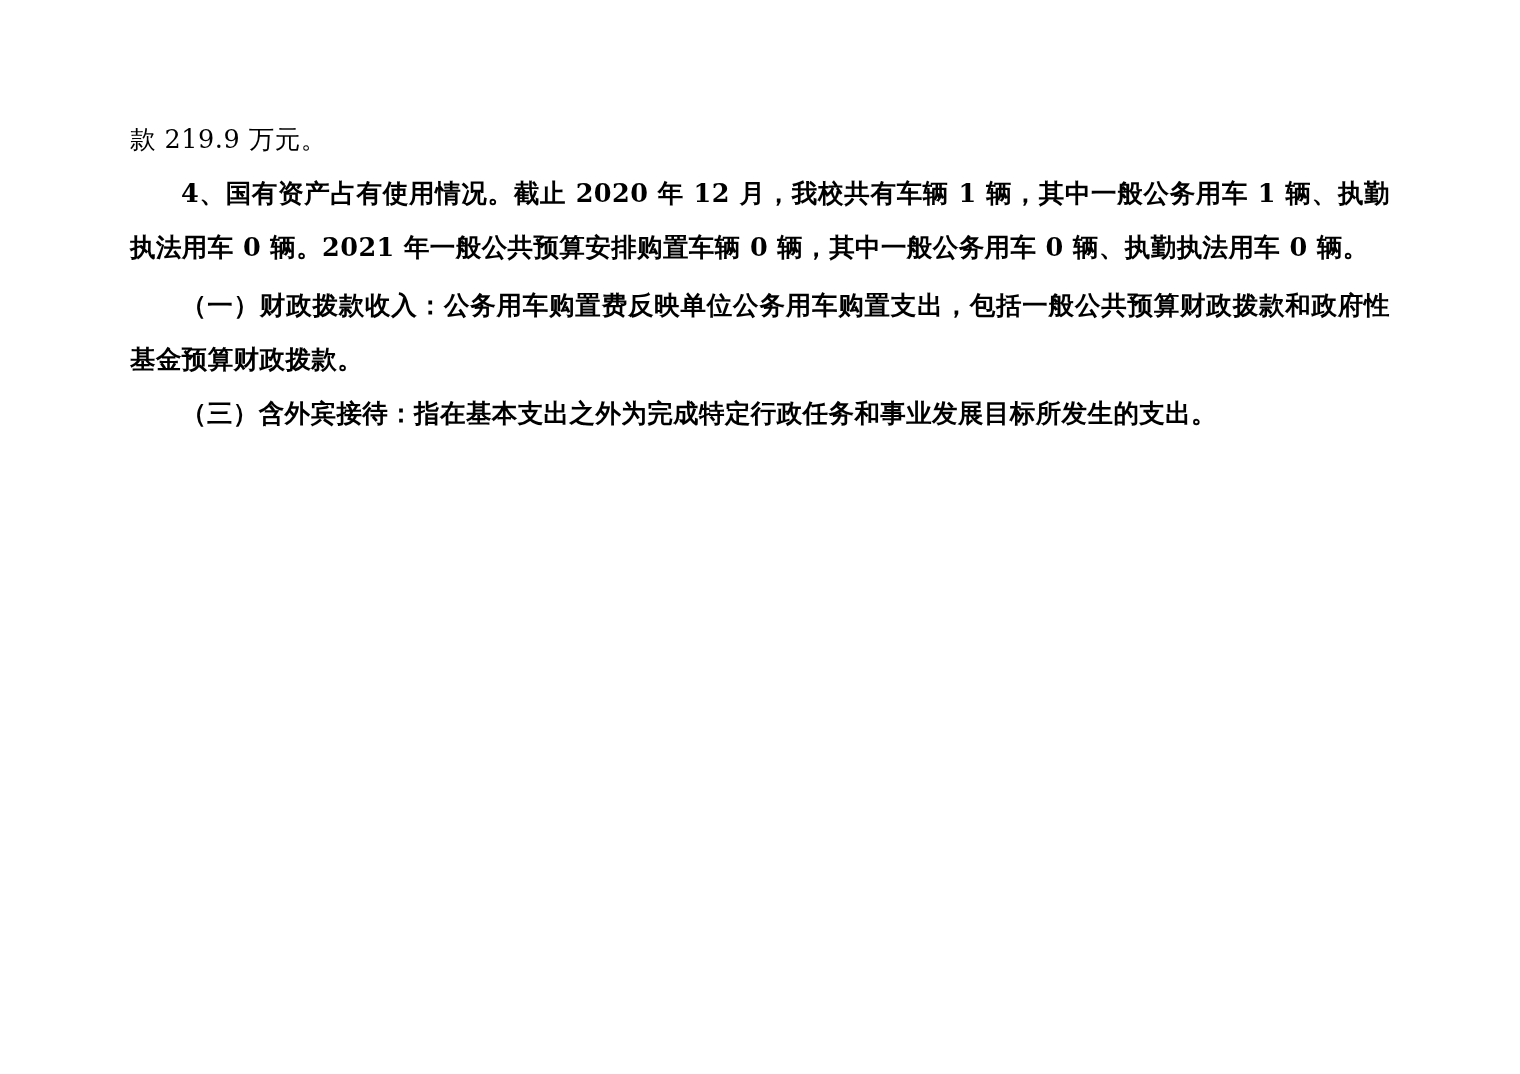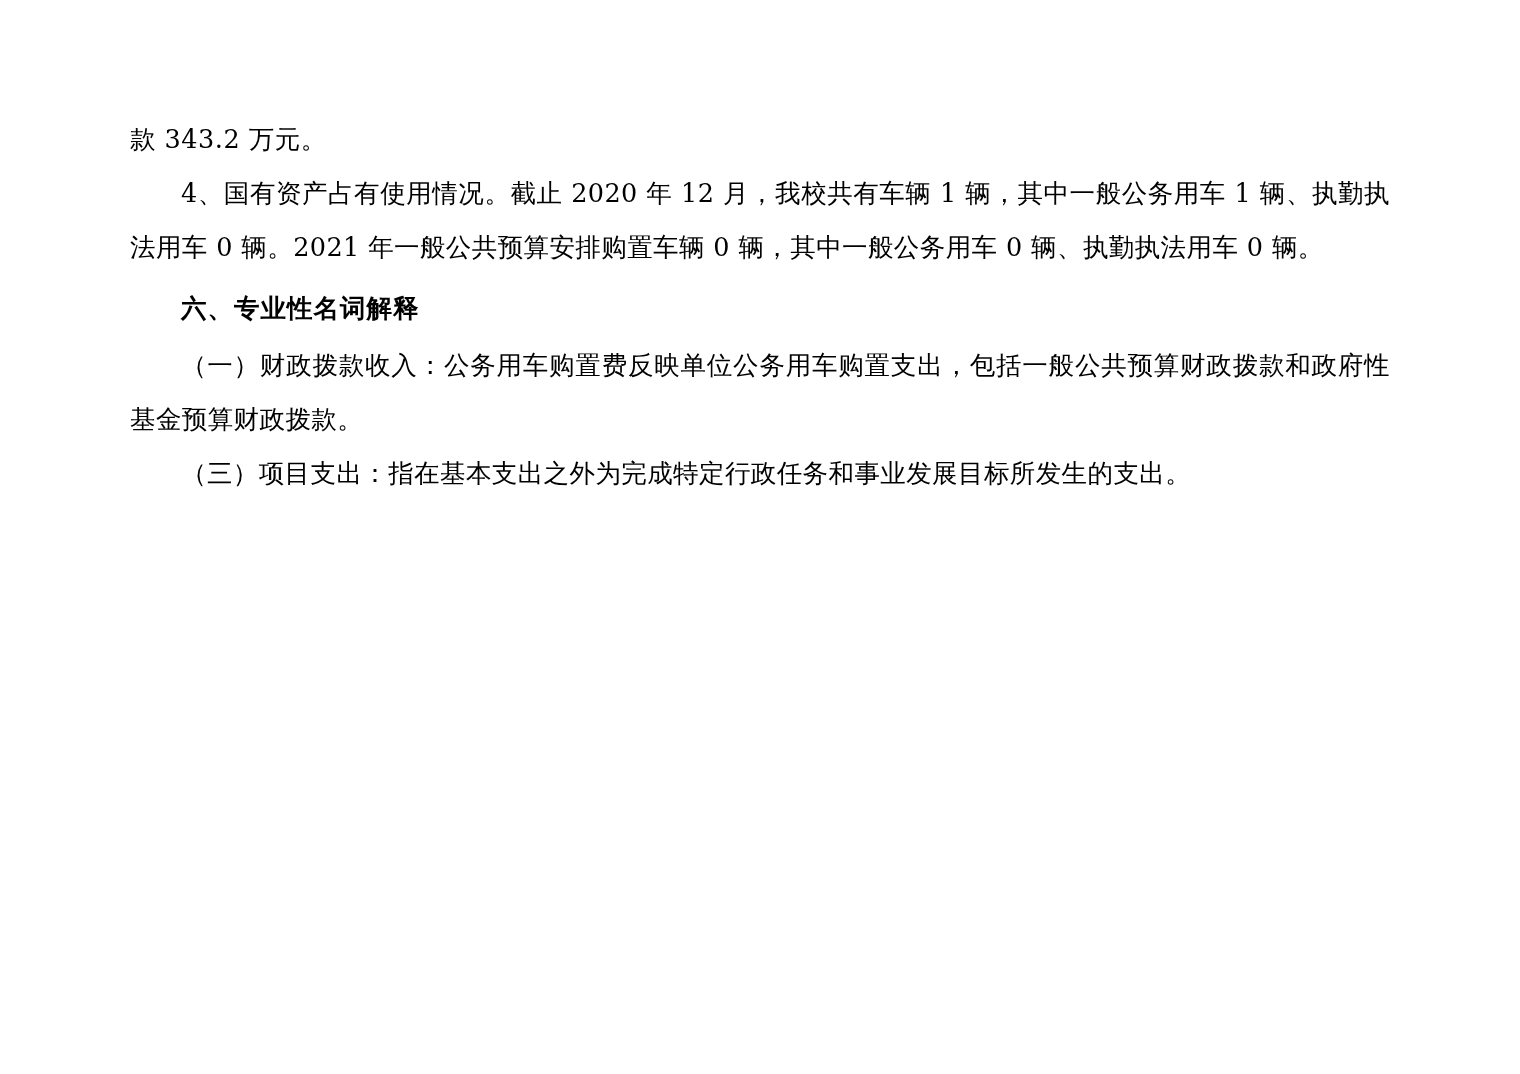--- a/index.html
+++ b/index.html
@@ -27,48 +27,48 @@
     text-align: justify;
     text-justify: inter-ideograph;
     letter-spacing: 0.4px;
   }
   p {
     margin: 0;
     padding: 0;
   }
   .indent {
     text-indent: 2em;
+    font-weight: bold;
   }
   .section-heading {
     font-family: "DejaVu Sans", "Liberation Sans", sans-serif;
     font-weight: bold;
     font-size: 25.5px;
     line-height: 60px;
     text-indent: 2em;
     letter-spacing: 1px;
   }
   .spacer-sm { height: 4px; }
   .nowrap-num { letter-spacing: 0.5px; }
 </style>
 </head>
 <body>
 
 <div class="page">
 
   <div class="doc-body">
 
-    <p class="nowrap-num">款 343.2 万元。</p>
+    <p class="nowrap-num">款 219.9 万元。</p>
 
     <p class="indent">4、国有资产占有使用情况。截止 2020 年 12 月，我校共有车辆 1 辆，其中一般公务用车 1 辆、执勤执法用车 0 辆。2021 年一般公共预算安排购置车辆 0 辆，其中一般公务用车 0 辆、执勤执法用车 0 辆。</p>
 
     <div class="spacer-sm"></div>
 
-    <p class="section-heading">六、专业性名词解释</p>
 
     <p class="indent">（一）财政拨款收入：公务用车购置费反映单位公务用车购置支出，包括一般公共预算财政拨款和政府性基金预算财政拨款。</p>
 
 
-    <p class="indent">（三）项目支出：指在基本支出之外为完成特定行政任务和事业发展目标所发生的支出。</p>
+    <p class="indent">（三）含外宾接待：指在基本支出之外为完成特定行政任务和事业发展目标所发生的支出。</p>
 
 
   </div>
 
 </div>
 
 </body></html>

